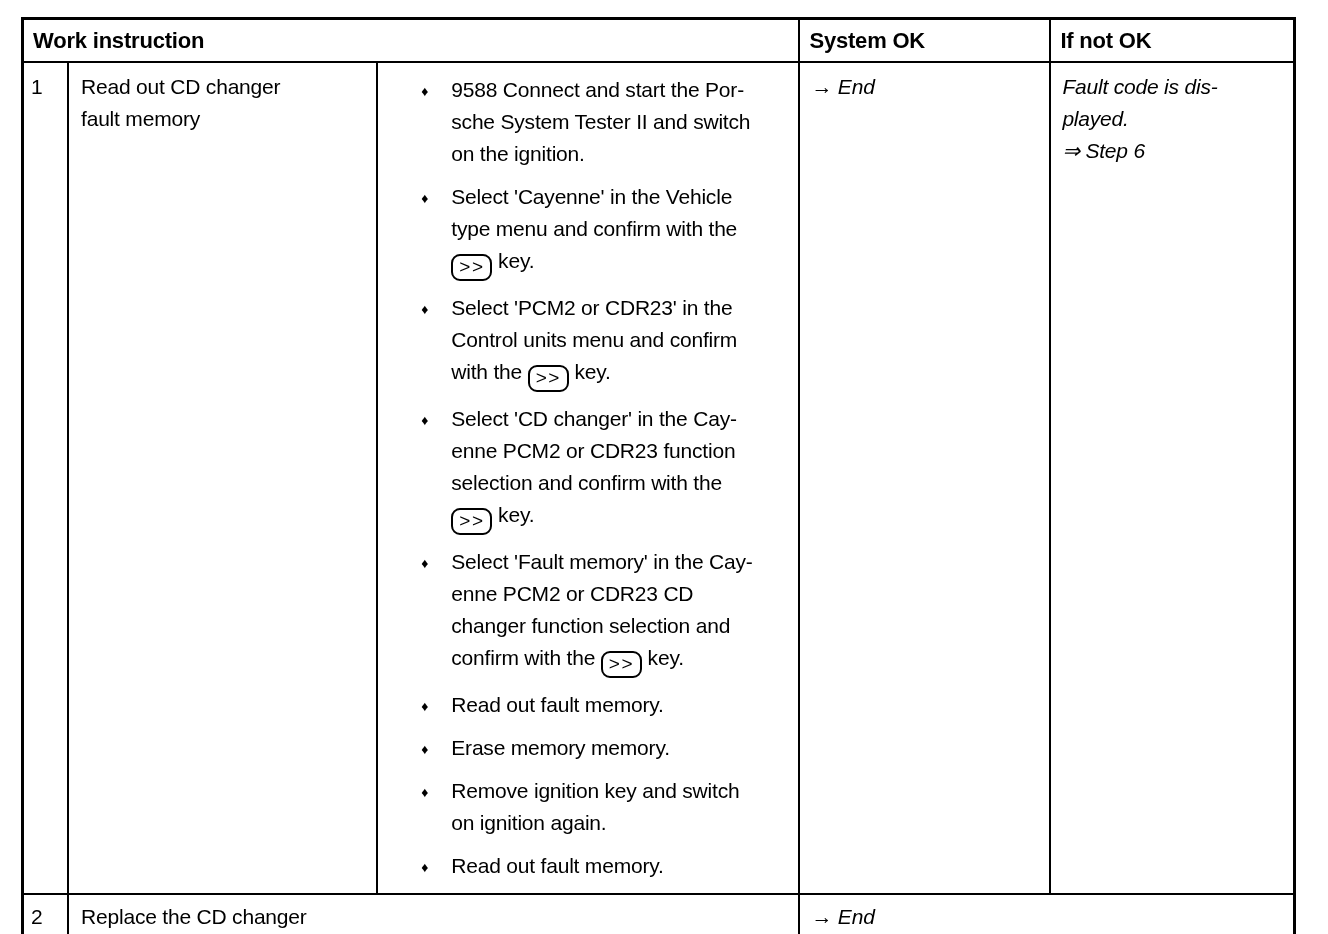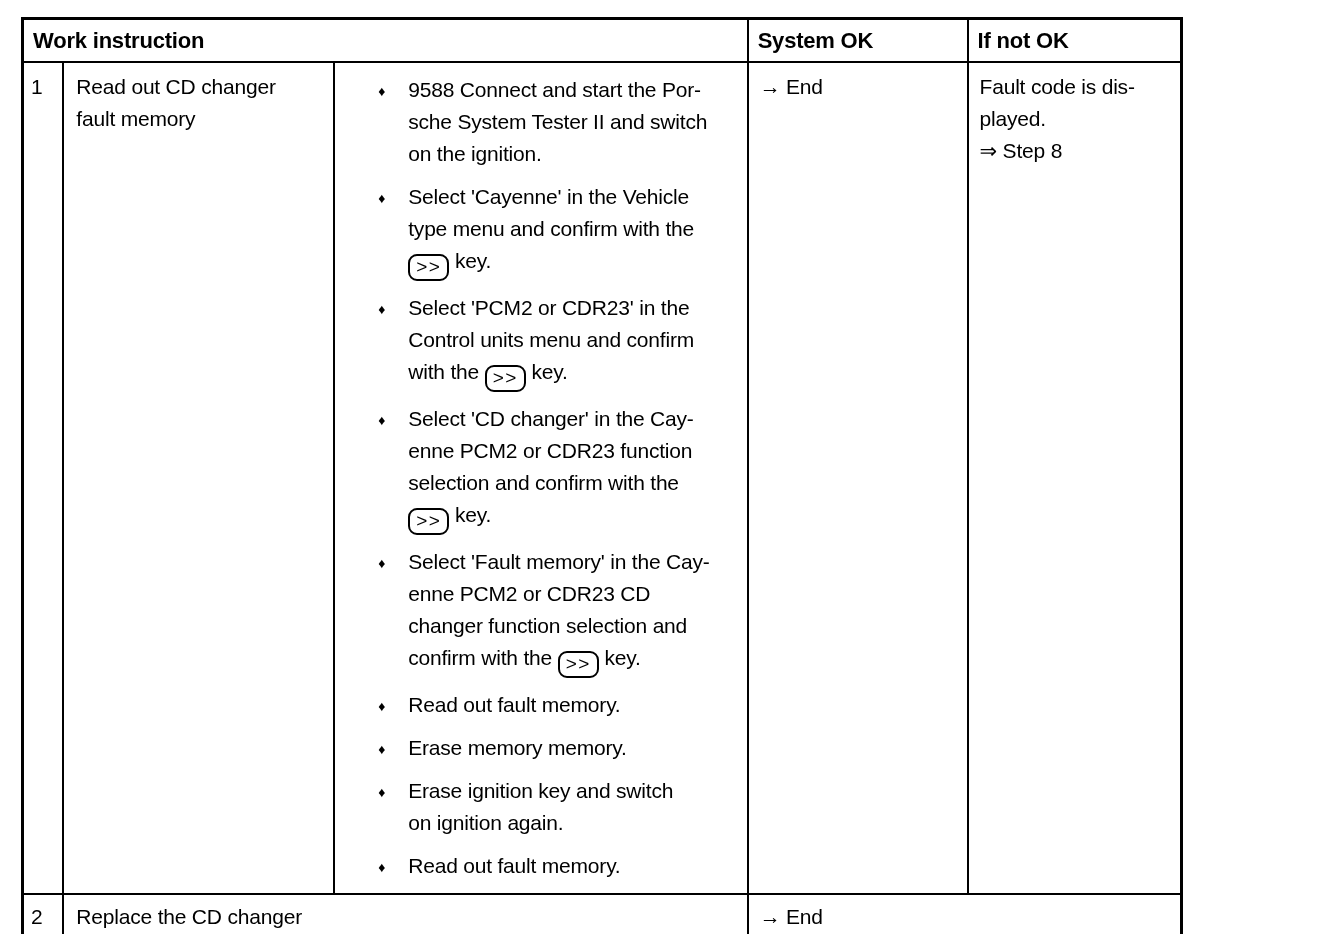--- a/index.html
+++ b/index.html
@@ -7,21 +7,21 @@
     padding: 0;
     background: #ffffff;
     width: 1328px;
     height: 934px;
     font-family: "Liberation Sans", sans-serif;
     color: #000000;
     overflow: hidden;
   }
   .page {
     position: relative;
-    width: 1183px;
+    width: 1296px;
     height: 934px;
     background: #ffffff;
   }
   table.wi-table {
     position: absolute;
     left: 21px;
     top: 17px;
     border-collapse: collapse;
     table-layout: fixed;
     border: 3px solid #000;
@@ -86,20 +86,21 @@
     line-height: 22px;
     padding: 0 6px 0 6px;
     font-size: 19px;
     letter-spacing: 1.5px;
     vertical-align: -5px;
     white-space: normal;
   }
   td.cell-ok, td.cell-notok {
     padding: 8px 6px 0 11px;
     white-space: pre-line;
+    font-style: italic;
   }
 
   tr.row2 td {
     height: 44px;
     vertical-align: middle;
     font-size: 21px;
     line-height: 26px;
   }
   tr.row2 td.cell-step { padding: 0 0 0 7px; }
   tr.row2 td.cell-task { padding: 0 0 0 12px; white-space: normal; }
@@ -141,29 +142,29 @@
               <li><span class="marker">♦</span><span class="bullet-text">Select 'CD changer' in the Cay-
 enne PCM2 or CDR23 function
 selection and confirm with the
 <span class="key-icon">&gt;&gt;</span> key.</span></li>
               <li><span class="marker">♦</span><span class="bullet-text">Select 'Fault memory' in the Cay-
 enne PCM2 or CDR23 CD
 changer function selection and
 confirm with the <span class="key-icon">&gt;&gt;</span> key.</span></li>
               <li><span class="marker">♦</span><span class="bullet-text">Read out fault memory.</span></li>
               <li><span class="marker">♦</span><span class="bullet-text">Erase memory memory.</span></li>
-              <li><span class="marker">♦</span><span class="bullet-text">Erase ignition key and switch
+              <li><span class="marker">♦</span><span class="bullet-text">Remove ignition key and switch
 on ignition again.</span></li>
               <li><span class="marker">♦</span><span class="bullet-text">Read out fault memory.</span></li>
             </ul>
       </td>
       <td class="cell-ok">→ End</td>
       <td class="cell-notok">Fault code is dis-
 played.
-⇒ Step 8</td>
+⇒ Step 6</td>
     </tr>
     <tr class="row2">
       <td class="cell-step">2</td>
       <td class="cell-task" colspan="2">Replace the CD changer</td>
       <td class="cell-ok" colspan="2">→ End</td>
     </tr>
   </tbody>
     </table>
 </div>
 

